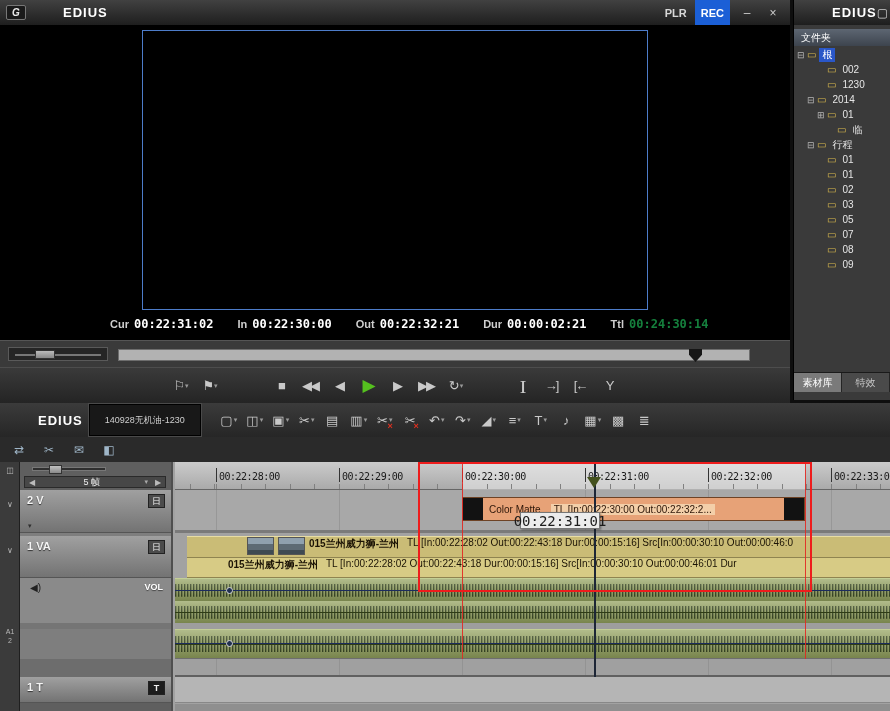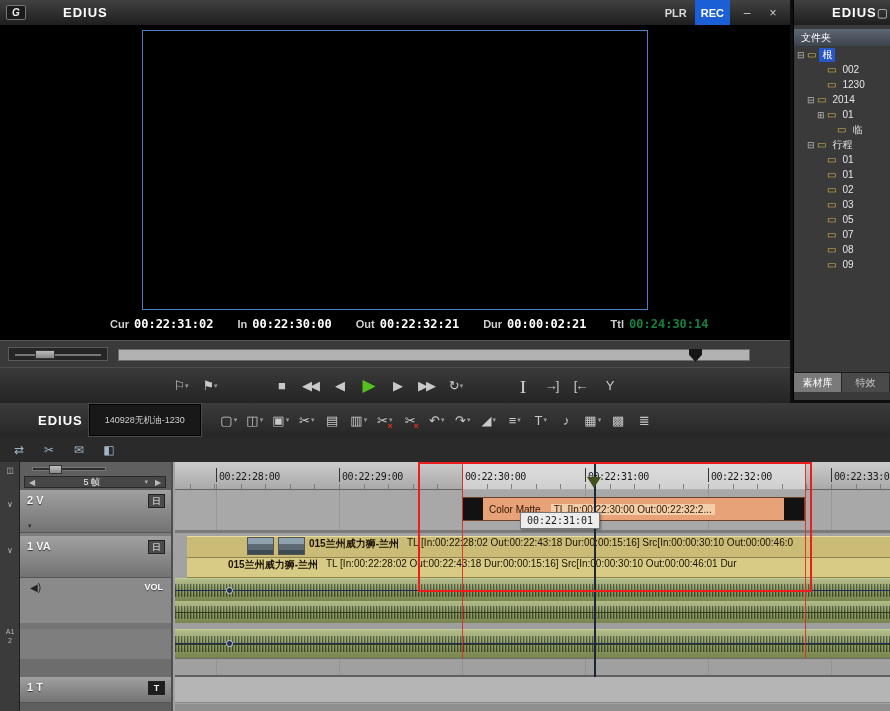--- a/index.html
+++ b/index.html
@@ -138,21 +138,21 @@
 
   #vtrack { position:absolute; left:0; top:28px; width:100%; height:43px; background:#a8a8a8; border-bottom:3px solid #7a7a7a;
             background-image:repeating-linear-gradient(90deg,rgba(0,0,0,.10) 0 1px,transparent 1px 123px); background-position:41px 0; }
   #matte-clip { position:absolute; left:287px; top:7px; width:343px; height:24px; background:#e7a277;
                 border:1px solid #6e4326; display:flex; align-items:center; z-index:10; }
   .clip-cap { position:absolute; top:0; width:20px; height:100%; background:#121212; }
   .cap-l { left:0; } .cap-r { right:0; }
   #matte-name { margin-left:26px; font-size:10px; color:#2d1608; white-space:nowrap; }
   #matte-info { margin-left:10px; font-size:10px; color:#2d1608; background:#f3cfa9; padding:0 3px; white-space:nowrap; overflow:hidden; }
   #tooltip { position:absolute; left:345px; top:50px; width:80px; height:17px; background:#ececec; border:1px solid #777;
-             color:#1c1c1c; font-size:10px; display:flex; align-items:center; justify-content:center; z-index:40;
+             color:#1c1c1c; font-size:14px; display:flex; align-items:center; justify-content:center; z-index:40;
              font-family:"DejaVu Sans Mono", monospace; box-shadow:1px 1px 2px rgba(0,0,0,.4); }
 
   .va-row { position:absolute; left:12px; width:710px; display:flex; align-items:flex-start; white-space:nowrap; overflow:hidden;
             color:#1b1305; font-size:10px; z-index:5;padding-left:37px; }
   #va-upper { top:74px; height:22px; background:#cabc76; border-top:1px solid #e8dda4; border-bottom:1px solid #8f8450; }
   #va-lower { top:96px; height:20px; background:#d7cb85; border-bottom:1px solid #8f8450; }
   .thumb { width:27px; height:18px; margin-right:4px; border:1px solid #555;
            background:linear-gradient(#8fa0ae 0 40%, #5d6a74 40% 75%, #3e4a52 75%); }
   #va-upper .thumb:first-child { margin-left:23px; }
   .clip-name { font-weight:bold; margin-right:8px; }

